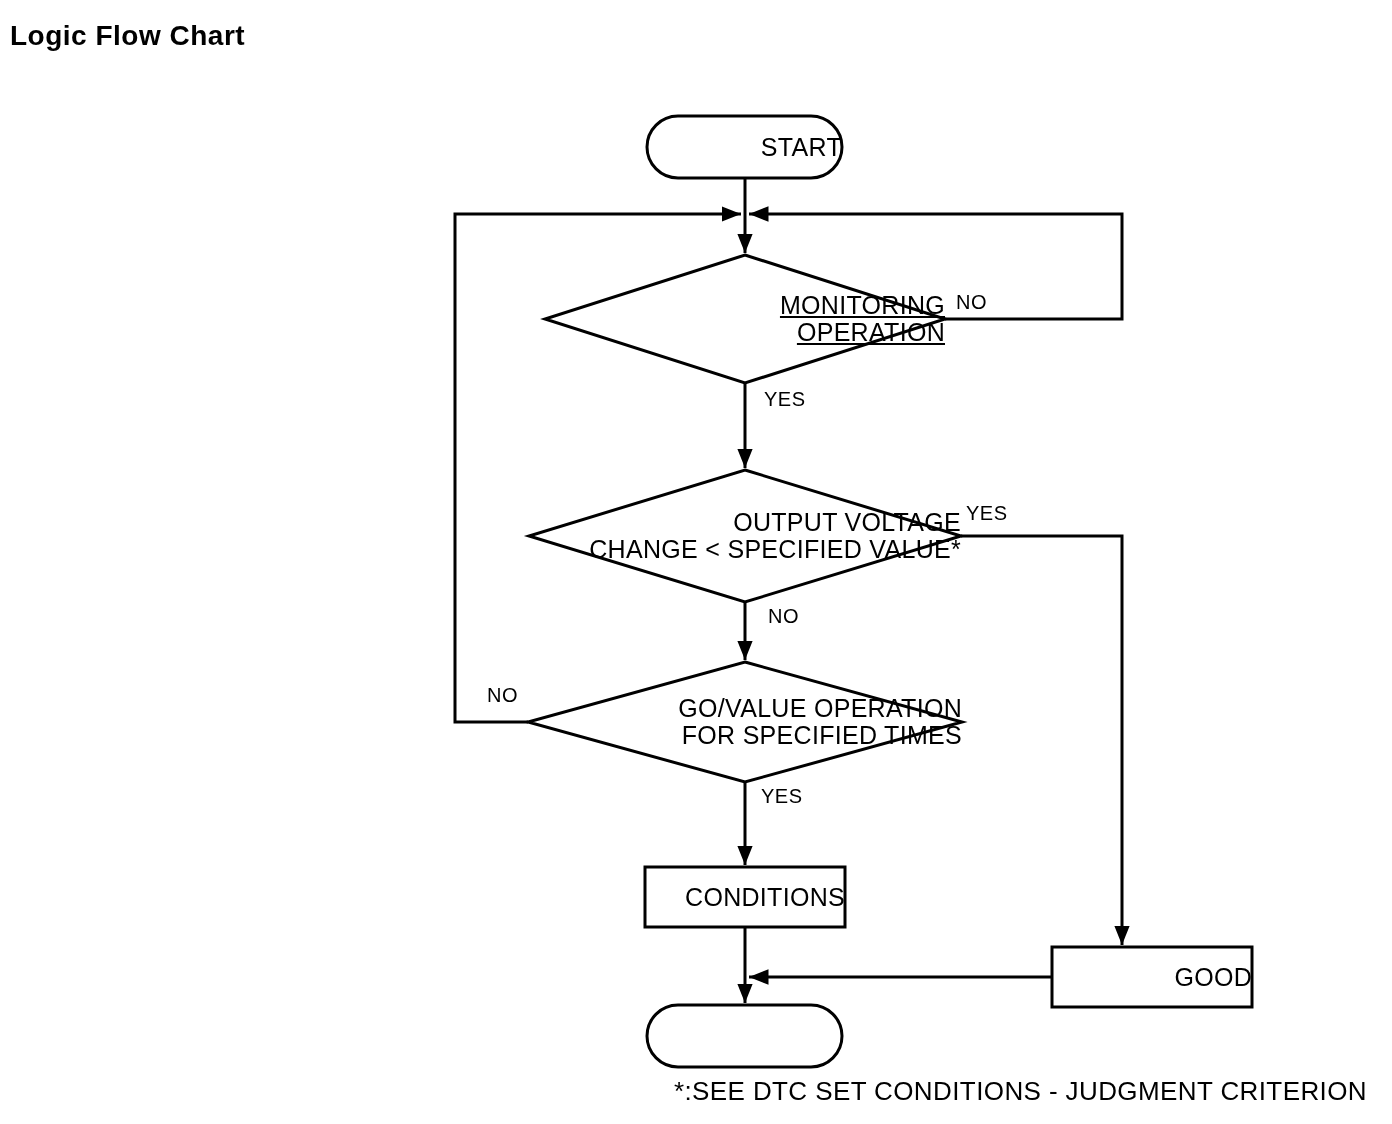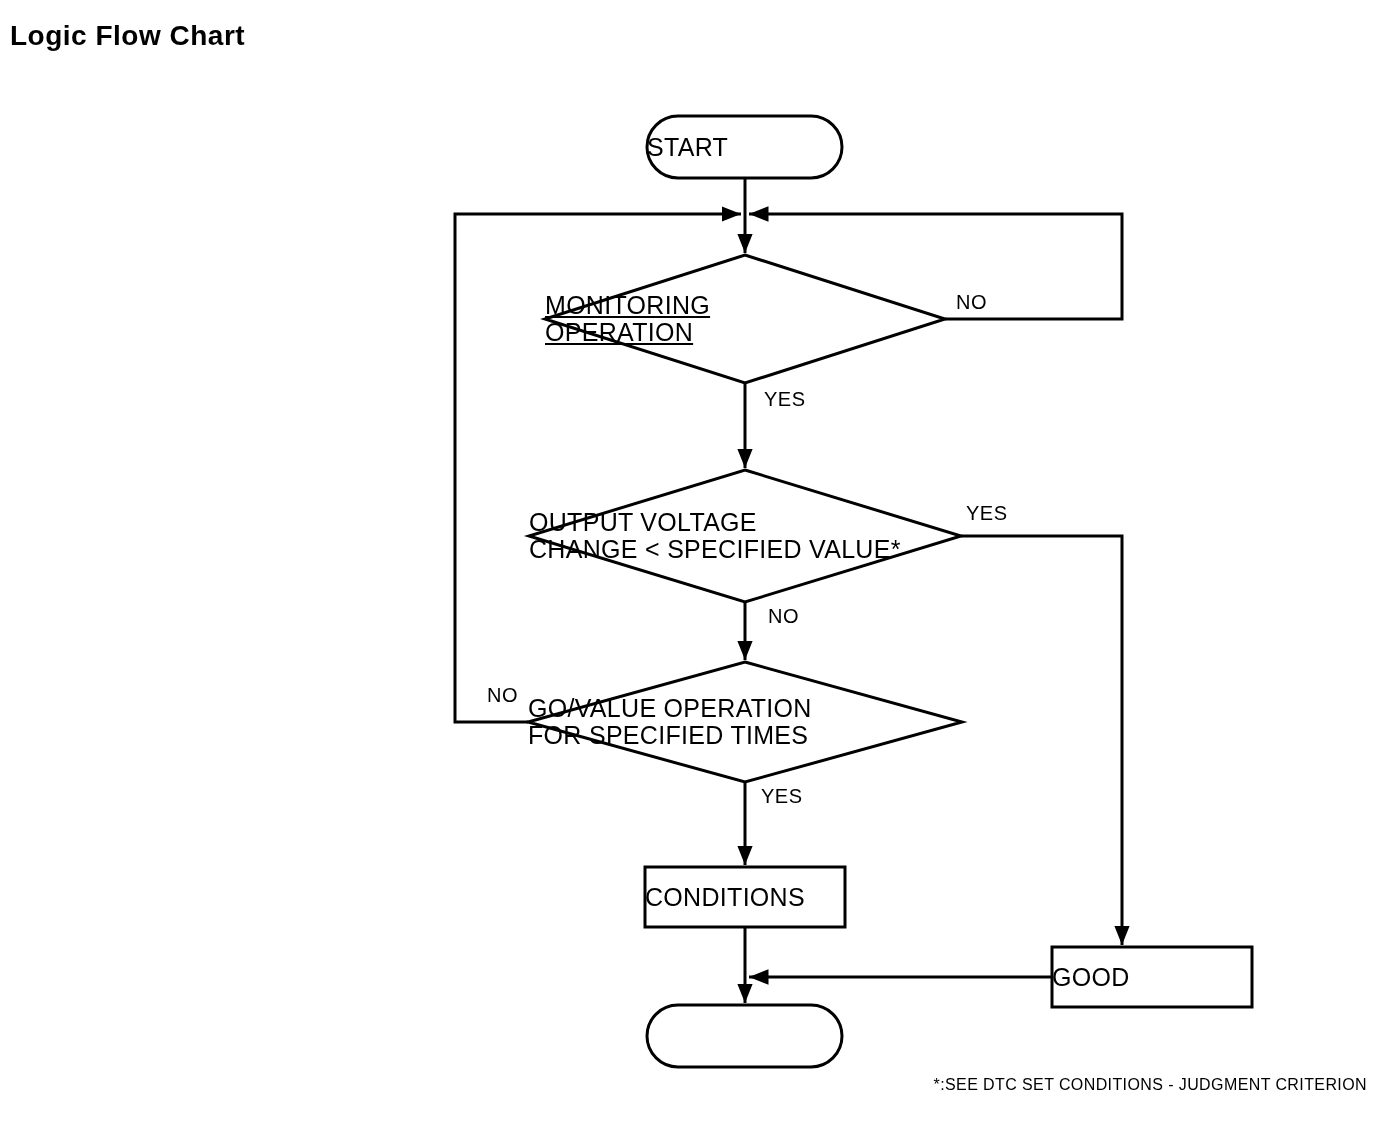--- a/index.html
+++ b/index.html
@@ -21,41 +21,41 @@
     font-size: 28px;
     font-weight: bold;
     letter-spacing: 0.5px;
     white-space: nowrap;
   }
   svg.flow { position: absolute; left: 0; top: 0; }
   .node-label {
     position: absolute;
     display: flex;
     flex-direction: column;
-    align-items: flex-start;
+    align-items: flex-end;
     justify-content: center;
     text-align: center;
     font-size: 25px;
     line-height: 1.08;
     letter-spacing: 0.3px;
     white-space: nowrap;
     pointer-events: none;
   }
   .edge-label {
     position: absolute;
     font-size: 20px;
     letter-spacing: 0.5px;
     white-space: nowrap;
     pointer-events: none;
   }
   .footer-note {
     position: absolute;
     top: 1076px;
     right: 25px;
-    font-size: 16px;
+    font-size: 26px;
     letter-spacing: 0.4px;
     white-space: nowrap;
   }
 </style>
 </head>
 <body>
 
 <div class="canvas">
 
   <div class="page-title">Logic Flow Chart</div>

